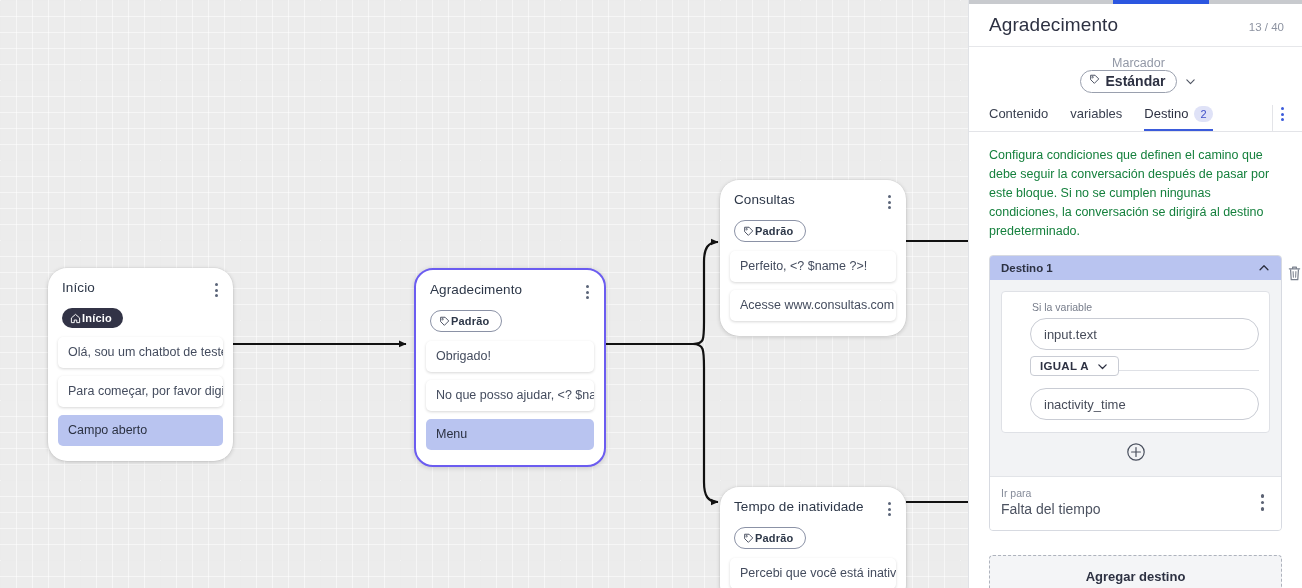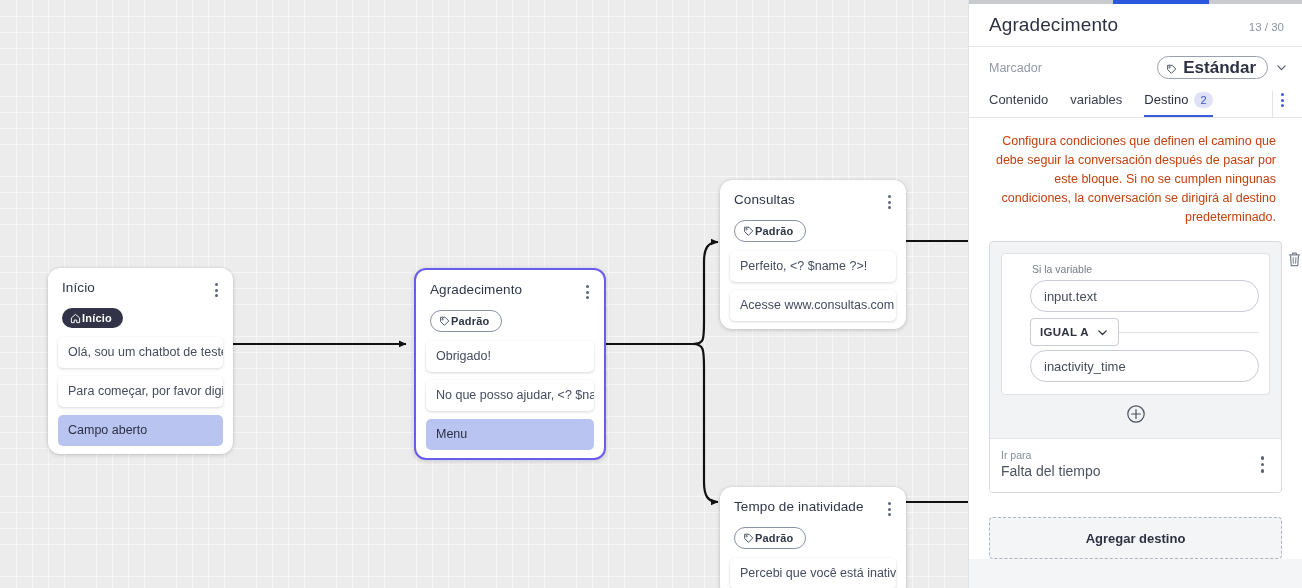--- a/index.html
+++ b/index.html
@@ -24,23 +24,23 @@
     background-size: 16px 16px, 16px 16px, 80px 80px, 80px 80px;
     background-position: 0 -4px, -4px 0, 0 -4px, -4px 0;
     overflow: hidden;
   }
   #edges { position: absolute; left: 0; top: 0; width: 968px; height: 588px; }
 
   
   .node {
     position: absolute;
     background: #ffffff;
-    border-radius: 12px;
+    border-radius: 19px;
     box-shadow: 0 1px 4px rgba(0,0,0,0.18), 0 0 0 0.5px rgba(0,0,0,0.05);
-    padding: 0 0 8px 0;
+    padding: 0 0 15px 0;
   }
   .node.selected {
     border: 2px solid #6b5cf0;
     box-shadow: 0 1px 5px rgba(0,0,0,0.16);
   }
   .node-head {
     display: flex; align-items: flex-start; justify-content: space-between;
     padding: 12px 10px 0 14px;
   }
   .node-title {
@@ -104,27 +104,28 @@
   .title-row {
     display: flex; align-items: baseline; justify-content: space-between;
     padding: 14px 18px 10px 20px;
     border-bottom: 1px solid #e6e7ea;
   }
   .block-title { font-size: 19px; color: #2d3142; font-weight: 400; letter-spacing: .1px; }
   .counter { font-size: 11.5px; color: #8d93a1; }
   .marcador-row {
     display: flex; align-items: center; justify-content: space-between;
     padding: 9px 14px 9px 20px;
+    flex-direction: column;
   }
   .marcador-label { font-size: 12.5px; color: #9298a6; }
   .marcador-right { display: flex; align-items: center; gap: 7px; }
   .chip-est {
-    display: inline-flex; align-items: flex-end; gap: 6px;
+    display: inline-flex; align-items: flex-start; gap: 6px;
     border: 1px solid #9aa0ae; border-radius: 12px;
-    padding: 3px 11px 3px 8px; font-size: 17px; color: #2d3142;
+    padding: 3px 11px 3px 8px; font-size: 14px; color: #2d3142;
     font-weight: bold; line-height: 15px; cursor: pointer;
   }
   .tabs {
     display: flex; align-items: flex-end; justify-content: space-between;
     padding: 0 10px 0 20px;
     border-bottom: 1px solid #e3e4e8;
     height: 30px;
   }
   .tabs-left { display: flex; align-items: flex-end; gap: 22px; height: 30px; }
   .tab {
@@ -138,23 +139,22 @@
     font-size: 11px; padding: 1px 6px; line-height: 14px; font-weight: 400;
   }
   .tabs-kebab {
     display: flex; flex-direction: column; align-items: center; gap: 2.5px;
     padding: 0 8px 8px 8px; cursor: pointer;
     border-left: 1px solid #e3e4e8; height: 26px; justify-content: center;
   }
   .tabs-kebab i { width: 3px; height: 3px; border-radius: 50%; background: #3b5bdb; display:block; }
 
   .desc {
-    font-size: 12.5px; color: #c2410c; line-height: 19px;
+    font-size: 12.5px; color: #15803d; line-height: 19px;
     padding: 14px 26px 14px 20px;
-    text-align: right;
   }
 
   .dest-wrap { margin: 0 20px 0 20px; position: relative; }
   .dest-card {
     border: 1px solid #d7dae1; border-radius: 4px; overflow: hidden;
     background: #f2f3f5;
   }
   .dest-head {
     background: #b9c4f0; height: 24px;
     display: flex; align-items: center; justify-content: space-between;
@@ -173,21 +173,21 @@
     padding: 0 13px; font-size: 13px; color: #474c5a; background: #fff;
   }
   .op-row { position: relative; height: 34px; margin: 3px 0 1px 0; }
   .op-line {
     position: absolute; left: 0; right: 0; top: 17px; height: 1px; background: #dfe1e6;
   }
   .op-select {
     position: absolute; left: 0; top: 3px;
     display: inline-flex; align-items: center; gap: 7px;
     border: 1px solid #c9ccd4; border-radius: 4px; background: #fff;
-    height: 28px; padding: 0 9px; font-size: 11.5px; font-weight: bold;
+    height: 20px; padding: 0 9px; font-size: 11.5px; font-weight: bold;
     color: #2d3142; cursor: pointer; letter-spacing: .3px;
   }
   .plus-row { display: flex; justify-content: center; padding: 9px 0 4px 0; }
   .plus-btn { width: 20px; height: 20px; cursor: pointer; }
 
   .goto-card {
     background: #ffffff; border-top: 1px solid #e2e4e8;
     display: flex; align-items: center; justify-content: space-between;
     padding: 9px 12px 11px 11px;
   }
@@ -338,21 +338,21 @@
 
   <div id="topbar-strip">
     <div class="active-seg"></div>
   </div>
 
 
   <div class="panel-body">
 
     <div class="title-row">
       <span class="block-title">Agradecimento</span>
-      <span class="counter">13 / 30</span>
+      <span class="counter">13 / 40</span>
     </div>
 
     <div class="marcador-row">
       <span class="marcador-label">Marcador</span>
       <span class="marcador-right">
         <span class="chip-est">
           <svg class="tagico" viewBox="0 0 16 16">
             <path d="M8.8 1.8 L14.2 7.2 L7.8 13.6 L2.4 8.2 L2.4 1.8 Z" fill="none" stroke="#3b4254" stroke-width="1.3" stroke-linejoin="round"></path>
             <circle cx="5.2" cy="4.6" r="1.1" fill="none" stroke="#3b4254" stroke-width="1.1"></circle>
           </svg>
@@ -389,20 +389,26 @@
     <div class="dest-wrap">
       <span class="trash">
         <svg viewBox="0 0 16 18" width="15" height="17">
           <path d="M2.5 4 L13.5 4 M6 4 L6 2.3 L10 2.3 L10 4" fill="none" stroke="#7a808d" stroke-width="1.3" stroke-linecap="round" stroke-linejoin="round"></path>
           <path d="M3.8 4.6 L4.5 15.6 L11.5 15.6 L12.2 4.6" fill="none" stroke="#7a808d" stroke-width="1.3" stroke-linejoin="round"></path>
           <path d="M6.5 7 L6.8 13 M9.5 7 L9.2 13" fill="none" stroke="#7a808d" stroke-width="1.1" stroke-linecap="round"></path>
         </svg>
       </span>
 
       <div class="dest-card">
+        <div class="dest-head">
+          <span class="dest-head-label">Destino 1</span>
+          <svg width="14" height="14" viewBox="0 0 16 16">
+            <path d="M3.5 10 L8 5.5 L12.5 10" fill="none" stroke="#2d3142" stroke-width="1.5" stroke-linecap="round" stroke-linejoin="round"></path>
+          </svg>
+        </div>
 
         <div class="dest-body">
           <div class="cond-box">
             <div class="cond-label">Si la variable</div>
             <div class="field">input.text</div>
             <div class="op-row">
               <div class="op-line"></div>
               <div class="op-select">
                 <span>IGUAL A</span>
                 <svg width="13" height="13" viewBox="0 0 16 16">

